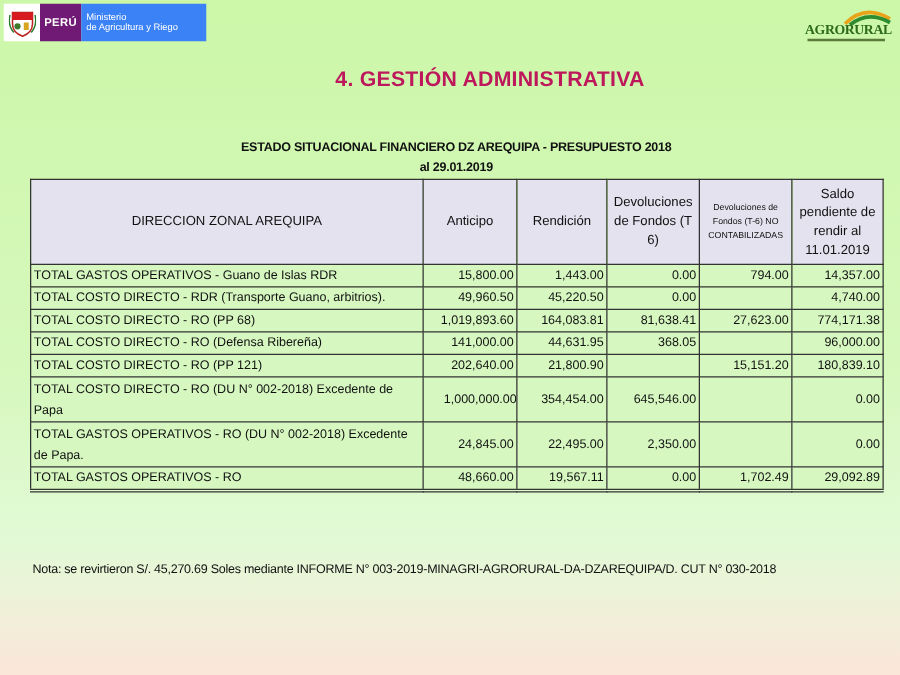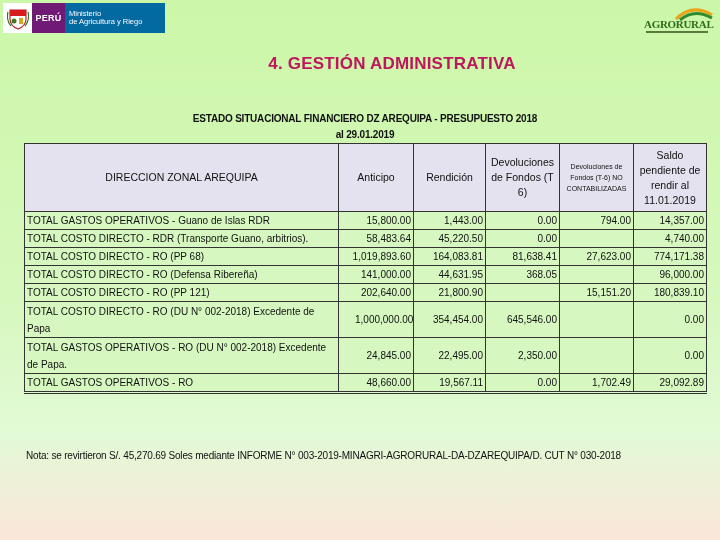--- a/index.html
+++ b/index.html
@@ -13,21 +13,21 @@
     position: absolute; left: 3px; top: 3px; height: 30px; display: flex;
   }
   .logo-minagri .shield {
     width: 29px; height: 30px; background: #fff; display: flex; align-items: center; justify-content: center;
   }
   .logo-minagri .peru {
     width: 33px; height: 30px; background: #701a75; color: #fff; font-size: 9px; font-weight: bold;
     display: flex; align-items: center; justify-content: center; letter-spacing: 0.3px;
   }
   .logo-minagri .ministry {
-    width: 100px; height: 30px; background: #0369a1; color: #fff; font-size: 7.5px; line-height: 8px;
+    width: 100px; height: 30px; background: #3b82f6; color: #fff; font-size: 7.5px; line-height: 8px;
     display: flex; flex-direction: column; justify-content: center; padding-left: 4px; box-sizing: border-box;
   }
   .logo-agrorural {
     position: absolute; left: 644px; top: 5px; width: 74px; height: 30px;
   }
   .logo-agrorural .swoosh { position: absolute; left: 30px; top: 0; }
   .logo-agrorural .brand {
     position: absolute; left: 0; top: 13px; font-size: 11px; font-weight: bold; color: #2e6b1c;
     letter-spacing: -0.3px; font-family: "Liberation Serif", serif;
   }
@@ -128,21 +128,21 @@
     <tr>
       <td class="label">TOTAL GASTOS OPERATIVOS - Guano de Islas RDR</td>
       <td class="num">15,800.00</td>
       <td class="num">1,443.00</td>
       <td class="num">0.00</td>
       <td class="num">794.00</td>
       <td class="num">14,357.00</td>
     </tr>
     <tr>
       <td class="label">TOTAL COSTO DIRECTO - RDR (Transporte Guano, arbitrios).</td>
-      <td class="num">58,483.64</td>
+      <td class="num">49,960.50</td>
       <td class="num">45,220.50</td>
       <td class="num">0.00</td>
       <td class="num"></td>
       <td class="num">4,740.00</td>
     </tr>
     <tr>
       <td class="label">TOTAL COSTO DIRECTO - RO (PP 68)</td>
       <td class="num">1,019,893.60</td>
       <td class="num">164,083.81</td>
       <td class="num">81,638.41</td>

